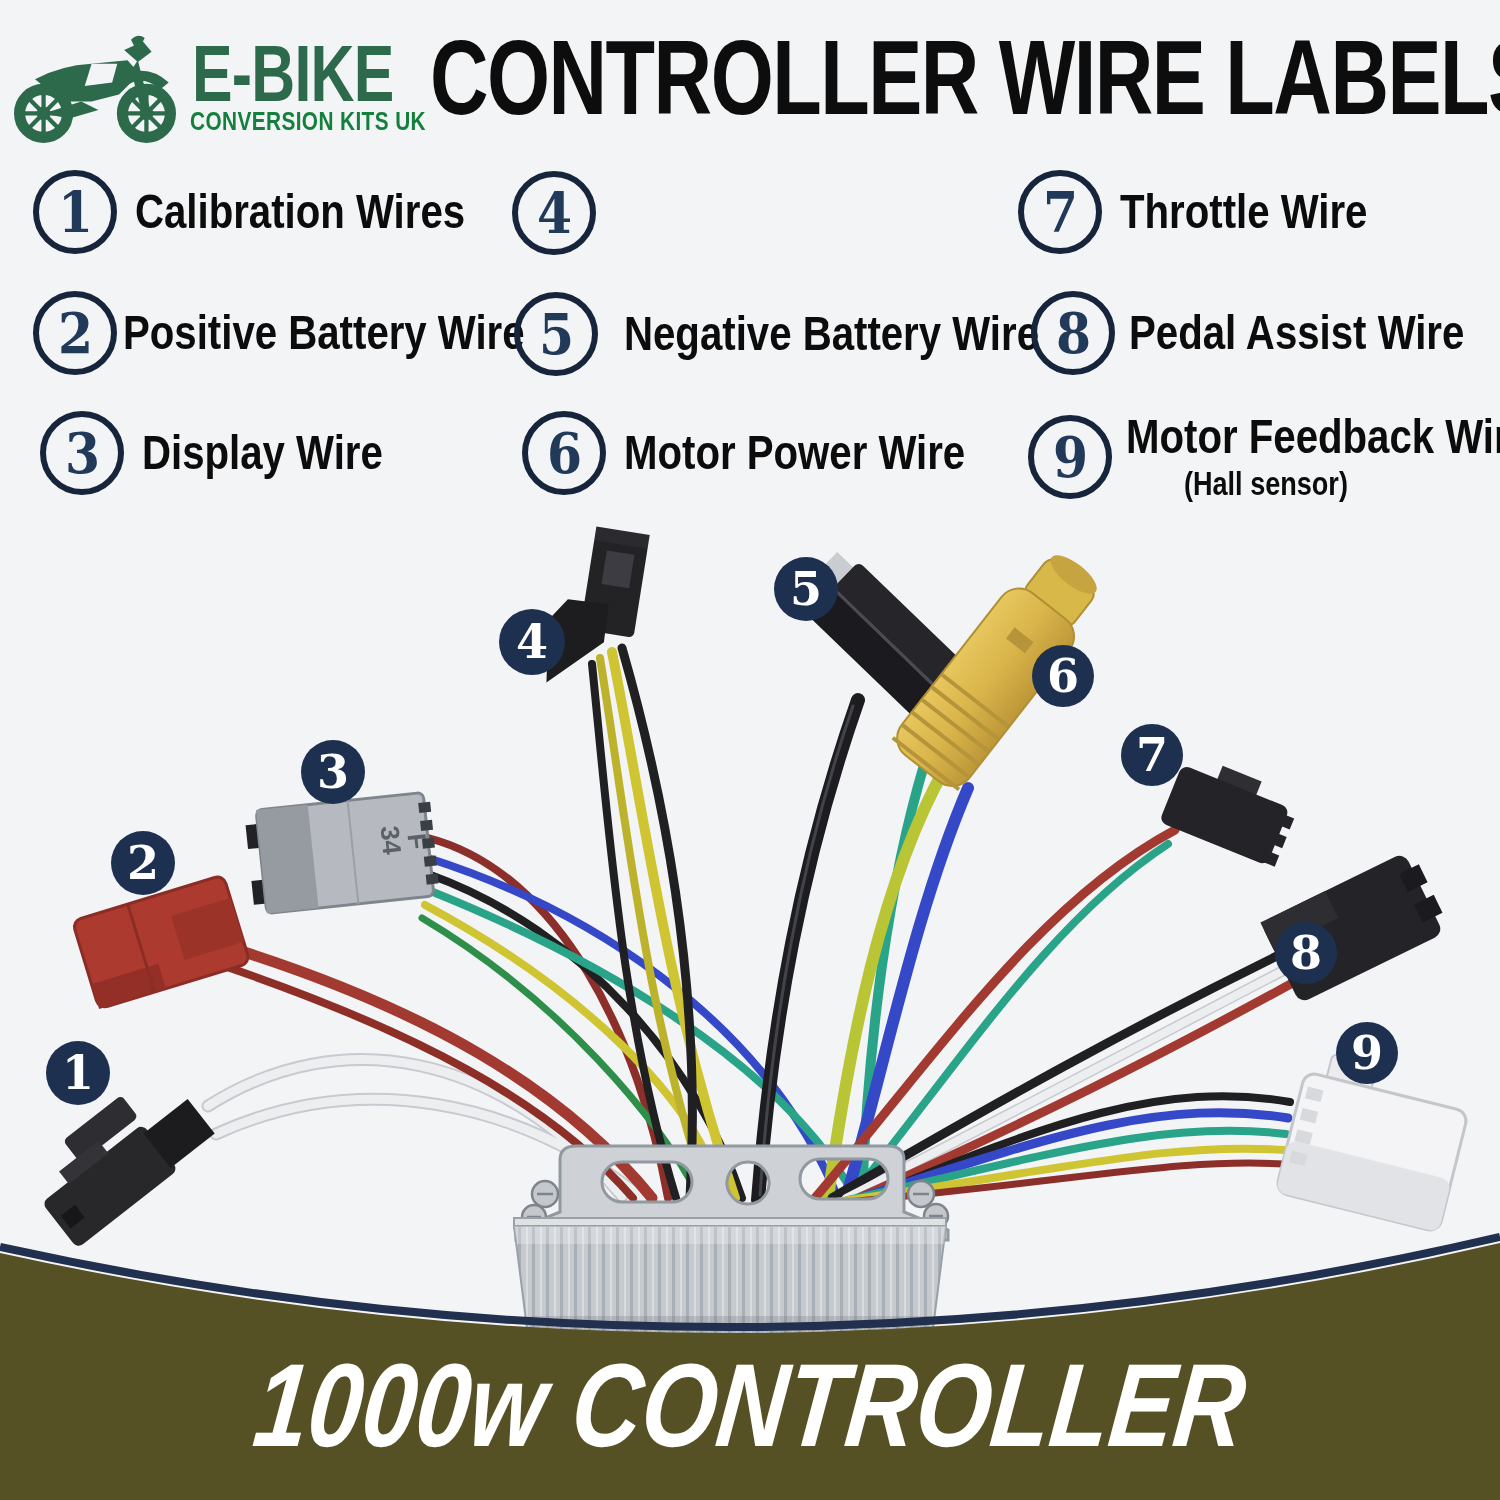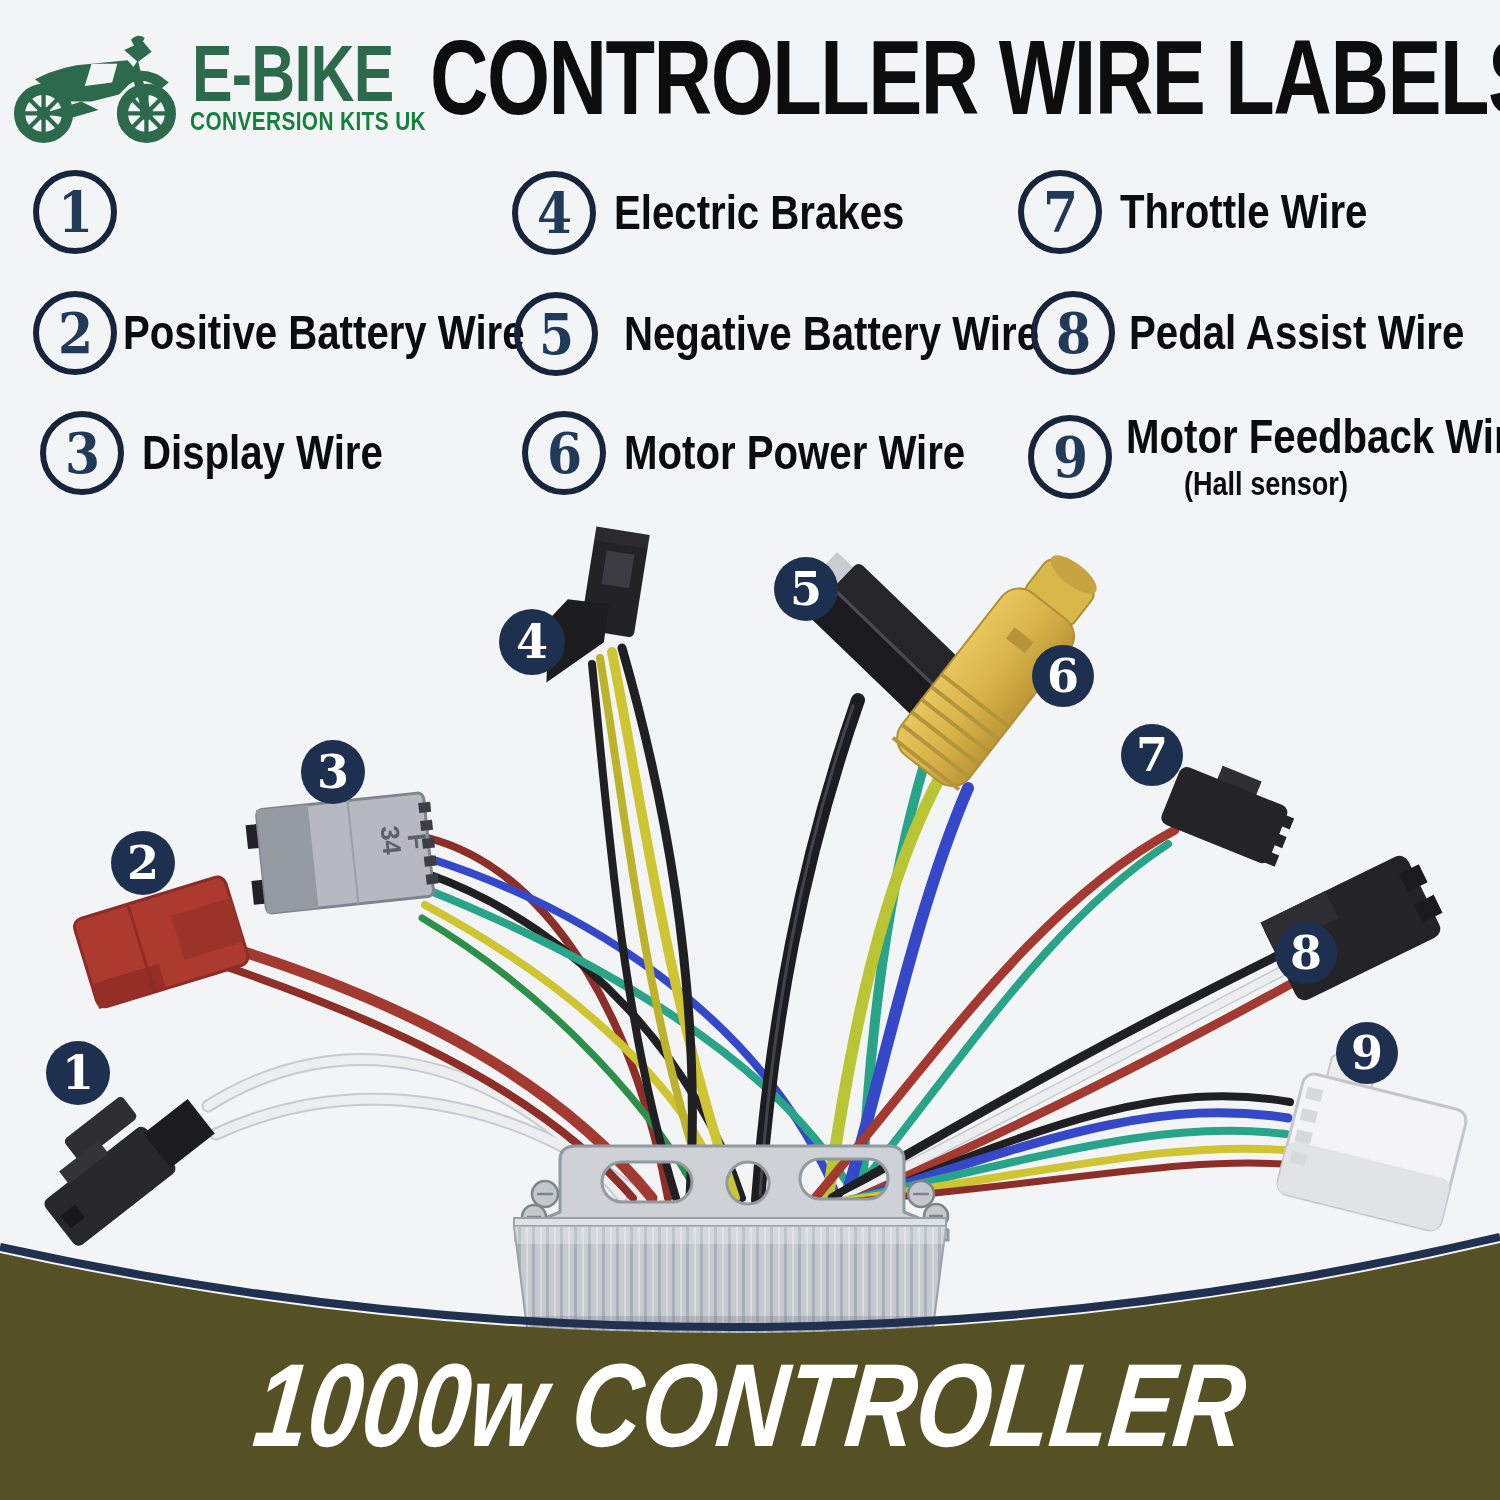--- a/index.html
+++ b/index.html
@@ -66,39 +66,39 @@
     </g>
   </svg>
   <div class="abs brand"><span class="cond">E-BIKE</span></div>
   <div class="abs brand-sub"><span class="cond">CONVERSION KITS UK</span></div>
   <div class="abs main-title"><span class="cond">CONTROLLER WIRE LABELS</span></div>
 
   <div class="leg-item" style="left:33px;top:169px;">
     <div class="leg-badge">
         <span class="leg-num">1</span>
       </div>
+    <div class="leg-label"><span class="cond">Calibration Wires</span></div>
   </div>
   <div class="leg-item" style="left:33px;top:290px;">
     <div class="leg-badge">
         <span class="leg-num">2</span>
       </div>
     <div class="leg-label" style="margin-left:6px;"><span class="cond">Positive Battery Wire</span></div>
   </div>
   <div class="leg-item" style="left:40px;top:410px;">
     <div class="leg-badge">
         <span class="leg-num">3</span>
       </div>
     <div class="leg-label"><span class="cond">Display Wire</span></div>
   </div>
 
   <div class="leg-item" style="left:512px;top:170px;">
     <div class="leg-badge">
         <span class="leg-num">4</span>
       </div>
-    <div class="leg-label"><span class="cond">Electric Brakes</span></div>
   </div>
   <div class="leg-item" style="left:514px;top:291px;">
     <div class="leg-badge">
         <span class="leg-num">5</span>
       </div>
     <div class="leg-label" style="margin-left:26px;"><span class="cond">Negative Battery Wire</span></div>
   </div>
   <div class="leg-item" style="left:522px;top:410px;">
     <div class="leg-badge">
         <span class="leg-num">6</span>

